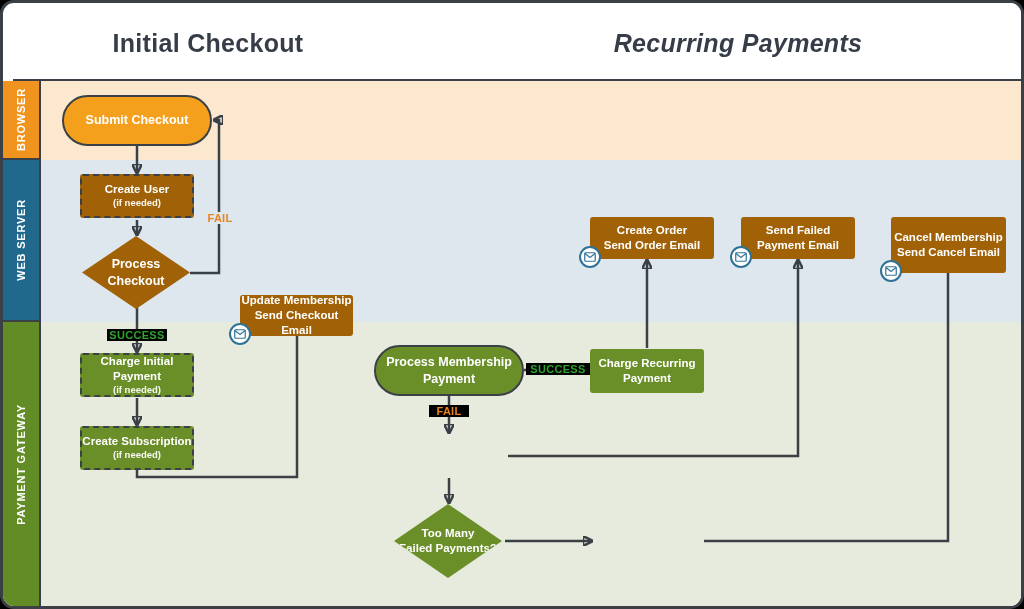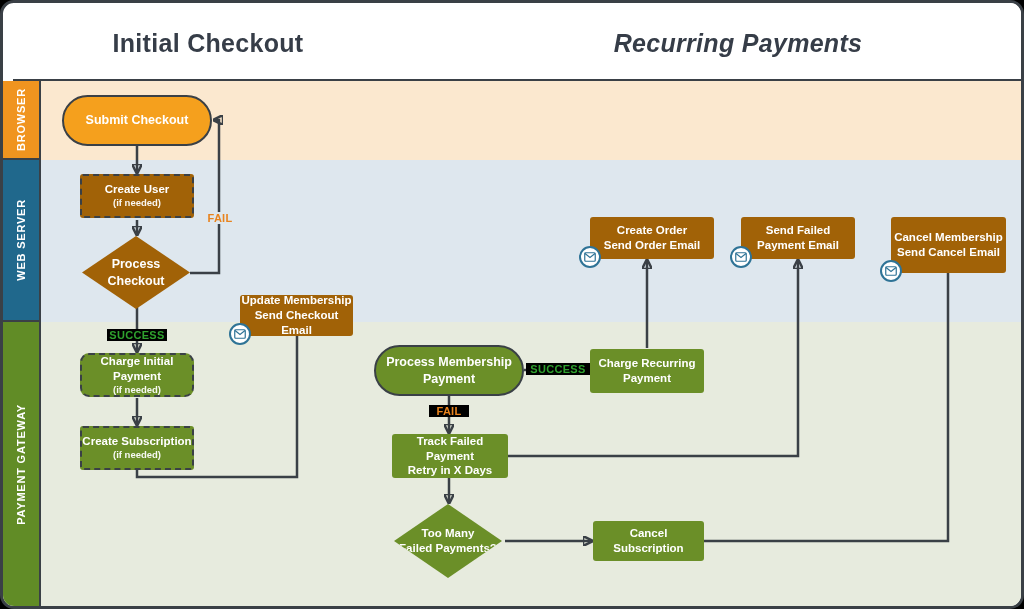--- a/index.html
+++ b/index.html
@@ -151,53 +151,46 @@
     <div class="l1">Update Membership</div>
     <div class="l1">Send Checkout Email</div>
     <span class="email-badge">
       <svg width="12" height="10" viewBox="0 0 24 20">
         <rect x="1.5" y="1.5" width="21" height="17" rx="2" fill="none" stroke="#2E7396" stroke-width="2.4"></rect>
         <path d="M2,3 L12,11 L22,3" fill="none" stroke="#2E7396" stroke-width="2.4"></path>
       </svg>
     </span>
   </div>
 
-  <div class="node rect green dashed" style="left:77px; top:350px; width:114px; height:44px;border-radius:9px;">
+  <div class="node rect green dashed" style="left:77px; top:350px; width:114px; height:44px;">
     <div class="l1">Charge Initial Payment</div>
     <div class="sub">(if needed)</div>
   </div>
 
   <div class="node rect green dashed" style="left:77px; top:423px; width:114px; height:44px;">
     <div class="l1">Create Subscription</div>
     <div class="sub">(if needed)</div>
   </div>
 
   <div class="node pill green" style="left:371px; top:342px; width:150px; height:51px;">
     <div class="l1">Process Membership</div>
     <div class="l1">Payment</div>
   </div>
 
   <div class="node rect green" style="left:587px; top:346px; width:114px; height:44px;">
     <div class="l1">Charge Recurring</div>
     <div class="l1">Payment</div>
   </div>
 
-  <div class="node rect green" style="left:389px; top:431px; width:116px; height:44px;">
-    <div class="l1">Track Failed Payment</div>
-    <div class="l1">Retry in X Days</div>
-  </div>
 
   <div class="node diamond green" style="left:391px; top:501px; width:108px; height:74px;">
     <div class="l1">Too Many</div>
     <div class="l1">Failed Payments?</div>
   </div>
 
-  <div class="node rect green" style="left:590px; top:518px; width:111px; height:40px;">
-    <div class="l1">Cancel Subscription</div>
-  </div>
 
   <div class="node rect teal" style="left:587px; top:214px; width:124px; height:42px;">
     <div class="l1">Create Order</div>
     <div class="l1">Send Order Email</div>
     <span class="email-badge">
       <svg width="12" height="10" viewBox="0 0 24 20">
         <rect x="1.5" y="1.5" width="21" height="17" rx="2" fill="none" stroke="#2E7396" stroke-width="2.4"></rect>
         <path d="M2,3 L12,11 L22,3" fill="none" stroke="#2E7396" stroke-width="2.4"></path>
       </svg>
     </span>

